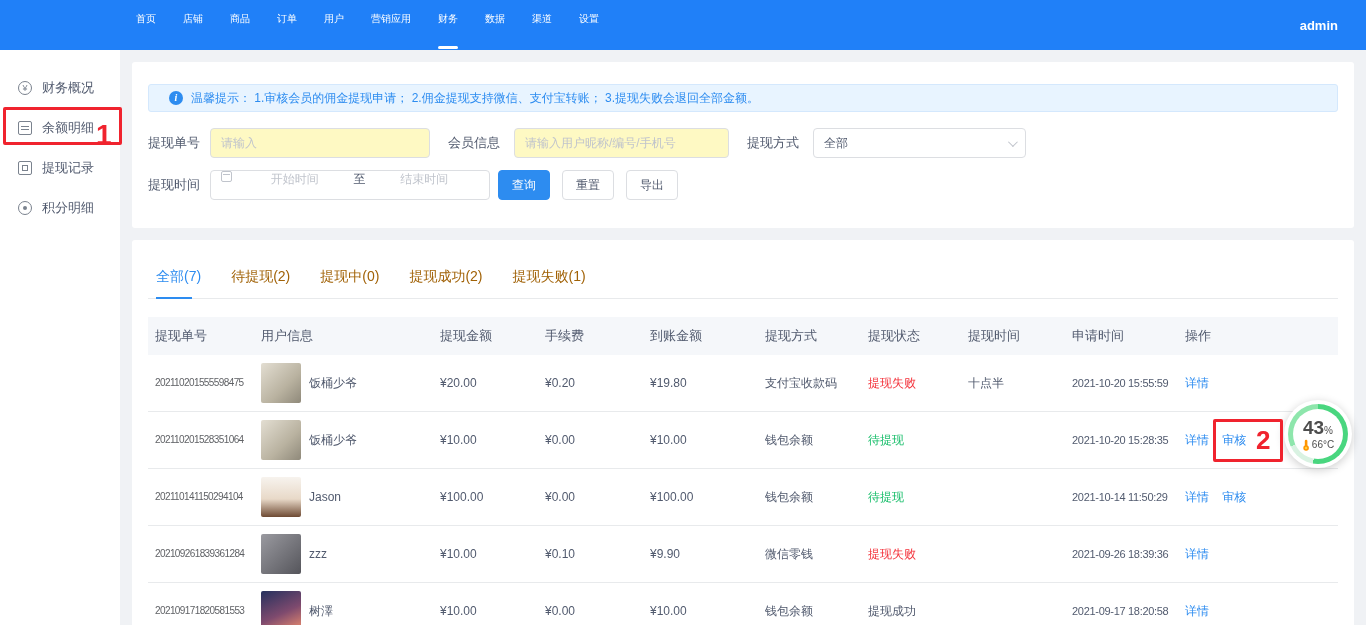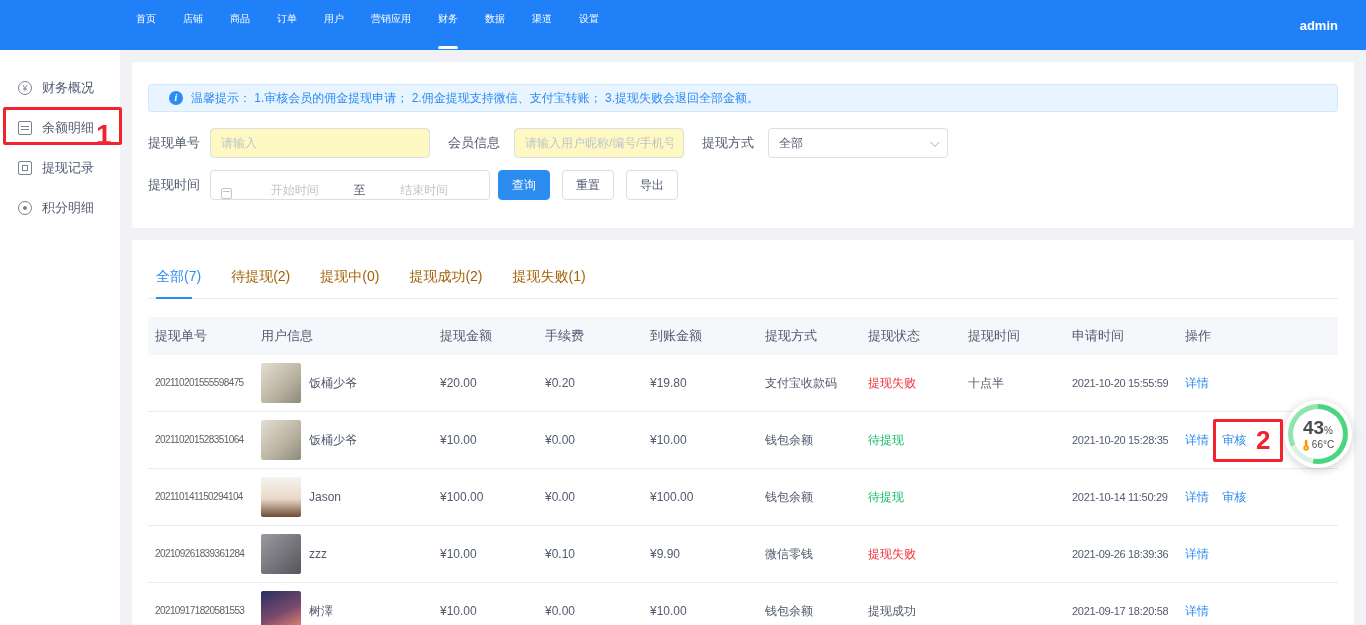--- a/index.html
+++ b/index.html
@@ -52,28 +52,28 @@
 
   
   .filter-row { display:flex; align-items:center; margin:16px 16px 0; }
   .filter-row.second { margin-top:12px; }
   .f-label { font-size:13px; color:#515a6e; width:62px; flex:none; }
   .f-label.mid { width:auto; margin:0 14px 0 18px; }
   .f-input { height:30px; border:1px solid #dcdee2; border-radius:4px;
     font-size:12px; color:#515a6e; padding:0 10px; outline:none; background:#fef9c3; }
   .f-input::placeholder { color:#c0c4cc; }
   .in-order { width:220px; }
-  .in-member { width:170px; }
-  .select { width:180px; height:30px; border:1px solid #dcdee2; border-radius:4px;
+  .in-member { width:215px; }
+  .select { width:213px; height:30px; border:1px solid #dcdee2; border-radius:4px;
     display:flex; align-items:center; padding:0 10px; cursor:pointer; background:#fff; }
   .select .val { font-size:12px; color:#515a6e; flex:1; }
   .caret { width:7px; height:7px; border-right:1.5px solid #c0c4cc;
     border-bottom:1.5px solid #c0c4cc; transform:rotate(45deg) translateY(-2px); }
   .date-range { width:280px; height:30px; border:1px solid #dcdee2; border-radius:4px;
-    display:flex; align-items:flex-end; padding:0 10px; background:#fff; }
+    display:flex; align-items:flex-start; padding:0 10px; background:#fff; }
   .cal-icon { width:11px; height:11px; border:1px solid #c0c4cc; border-radius:2px;
     position:relative; margin-right:8px; flex:none; }
   .cal-icon::after { content:""; position:absolute; left:1px; right:1px; top:2px;
     height:1px; background:#c0c4cc; }
   .d-ph { flex:1; text-align:center; font-size:12px; color:#c0c4cc; }
   .d-sep { font-size:12px; color:#515a6e; padding:0 4px; }
   .btn { height:30px; border-radius:4px; font-size:12px; padding:0 13px;
     margin-left:12px; cursor:pointer; border:1px solid #dcdee2; background:#fff;
     color:#515a6e; line-height:28px; }
   .btn.primary { background:#2d8cf0; border-color:#2d8cf0; color:#fff; margin-left:8px; }

